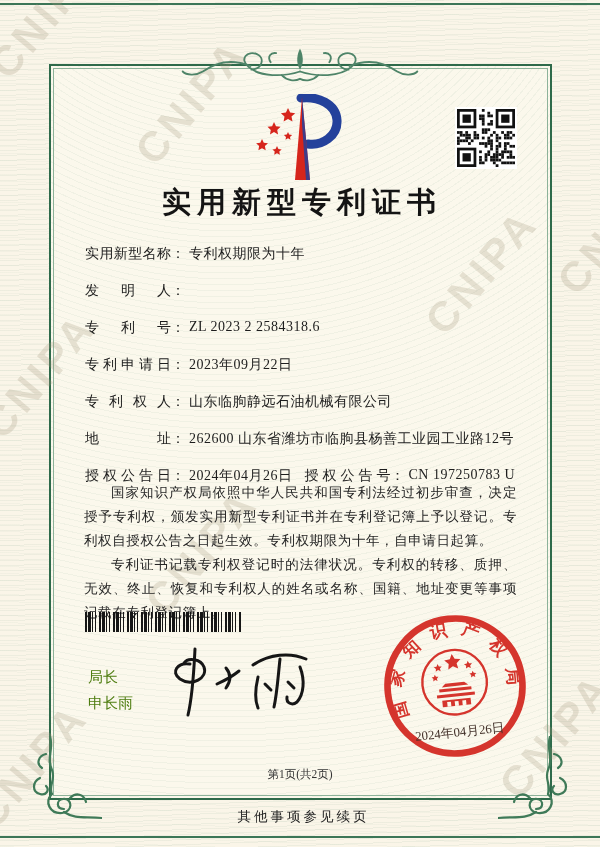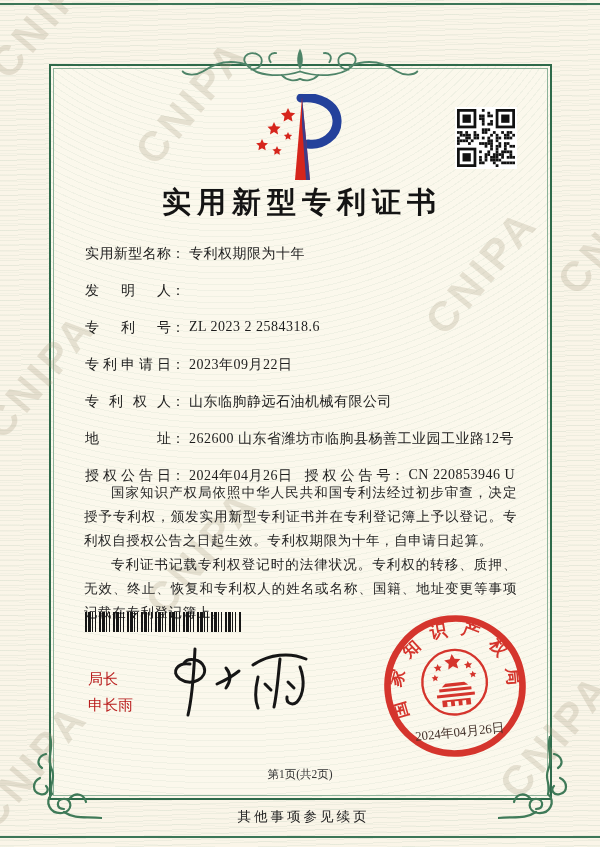--- a/index.html
+++ b/index.html
@@ -57,22 +57,22 @@
   .body-text{position:absolute;left:84px;top:481px;width:433px;z-index:4;
     font-size:13.5px;line-height:24px;color:#262626;text-align:justify;letter-spacing:.6px;}
   .body-text p{margin:0;text-indent:2em;}
 
   .barcode{position:absolute;left:85px;top:612px;width:156px;height:20px;z-index:4;
     background:
       repeating-linear-gradient(90deg,#161616 0 2px,transparent 2px 3px,#161616 3px 6px,
       transparent 6px 7px,#161616 7px 8px,transparent 8px 10px,#161616 10px 11px,transparent 11px 14px);
   }
 
-  .signer{position:absolute;left:88px;top:666px;z-index:4;font-family:Liberation Sans, sans-serif;
-    font-size:15px;line-height:26px;color:#b91c1c;}
+  .signer{position:absolute;left:88px;top:666px;z-index:4;font-family:Liberation Mono, monospace;
+    font-size:15px;line-height:26px;color:#4d7c0f;}
   .signature{position:absolute;left:160px;top:644px;width:178px;height:74px;z-index:4;}
 
   .seal{position:absolute;left:379px;top:610px;width:152px;height:152px;z-index:5;opacity:.92;}
 
   .page-note{position:absolute;left:0;right:0;top:767px;z-index:4;text-align:center;font-size:11.5px;color:#333;}
   .cont-note{position:absolute;left:0;right:0;top:808px;z-index:4;text-align:center;
     font-size:13.5px;letter-spacing:3px;color:#222;padding-left:7px;}
 </style>
 </head>
 <body>
@@ -303,21 +303,21 @@
         <span class="fcolon">：</span>
         <span class="fvalue">262600 山东省潍坊市临朐县杨善工业园工业路12号</span>
     </div>
     <div class="frow">
       <span class="flabel">授权公告日</span>
         <span class="fcolon">：</span>
         <span class="fvalue">2024年04月26日</span>
       <span class="fpair2">
         <span class="flabel">授权公告号</span>
           <span class="fcolon">：</span>
-          <span class="fvalue">CN 220853946 U</span>
+          <span class="fvalue">CN 197250783 U</span>
       </span>
     </div>
   </div>
 
   <div class="body-text">
     <p>国家知识产权局依照中华人民共和国专利法经过初步审查，决定授予专利权，颁发实用新型专利证书并在专利登记簿上予以登记。专利权自授权公告之日起生效。专利权期限为十年，自申请日起算。</p>
     <p>专利证书记载专利权登记时的法律状况。专利权的转移、质押、无效、终止、恢复和专利权人的姓名或名称、国籍、地址变更等事项记载在专利登记簿上。</p>
   </div>
 
   <div class="barcode"></div>

